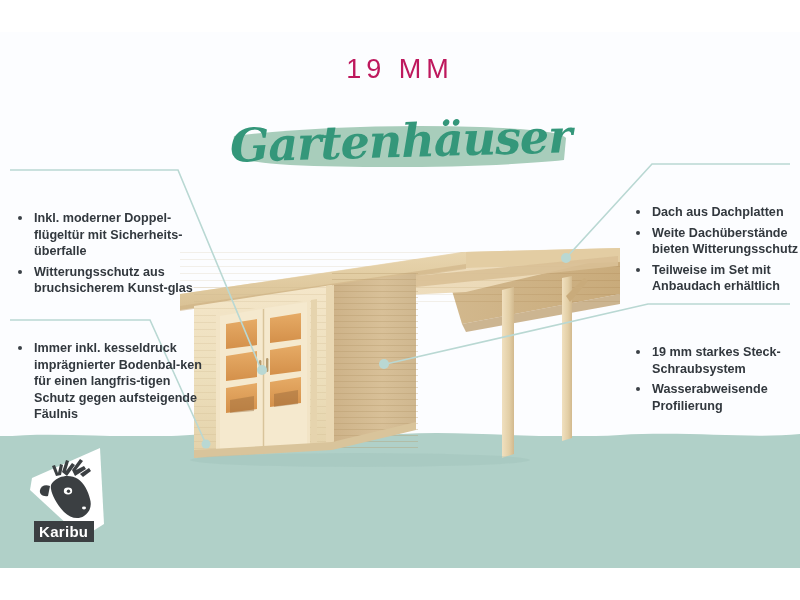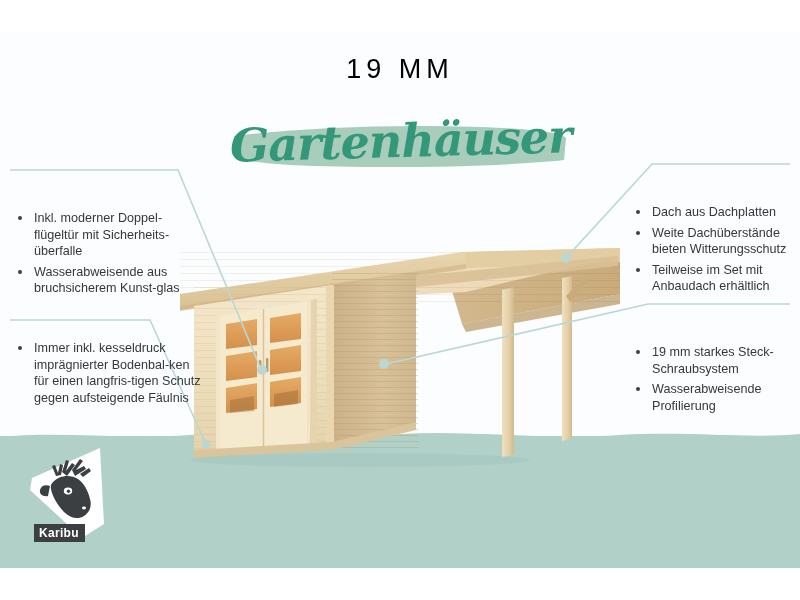--- a/index.html
+++ b/index.html
@@ -34,21 +34,21 @@
     width:800px; height:14px;
   }
 
   
   #headline{
     position:absolute;
     left:0; top:22px; width:800px;
     text-align:center;
     font-size:27px;
     letter-spacing:5px;
-    color:#000000;
+    color:#be185d;
     font-weight:400;
   }
 
   
   #title-wrap{
     position:absolute;
     left:230px; top:78px;
     width:340px; height:70px;
   }
   #swash{
@@ -68,20 +68,21 @@
     transform:rotate(-1.6deg);
     white-space:nowrap;
   }
 
   
   .callout{
     position:absolute;
     color:#32383e;
     font-size:12.6px;
     line-height:16.5px;
+    font-weight:bold;
   }
   .callout ul{list-style:none;margin:0;padding:0;}
   .callout li{
     position:relative;
     padding-left:22px;
     margin-bottom:4px;
   }
   .callout li:before{
     content:"";
     position:absolute;
@@ -118,21 +119,21 @@
   #logo{
     position:absolute;
     left:26px; bottom:24px;
     width:92px; height:98px;
   }
   #logo-caption{
     position:absolute;
     left:34px; bottom:26px;
     background:#3b3f42;
     color:#ffffff;
-    font-size:12px;
+    font-size:15px;
     font-weight:700;
     padding:2px 6px 2px 5px;
     letter-spacing:.3px;
   }
 
   
   #product{
     position:absolute;
     left:180px; top:200px;
     width:440px; height:240px;
@@ -273,21 +274,21 @@
     <div id="title-wrap">
       <svg id="swash" viewBox="0 0 340 48" preserveAspectRatio="none">
         <path d="M4,14 C70,6 160,2 250,5 C300,7 330,10 336,16 L334,38 C270,45 150,47 60,43 C28,41 6,38 2,32 Z" fill="#a8cdbb"></path>
       </svg>
       <div id="script-title">Gartenhäuser</div>
     </div>
 
     <div class="callout left" id="cal-left-top">
       <ul>
         <li>Inkl. moderner Doppel-flügeltür mit Sicherheits-überfalle</li>
-        <li>Wasserabweisende aus bruchsicherem Kunst-glas</li>
+        <li>Witterungsschutz aus bruchsicherem Kunst-glas</li>
       </ul>
     </div>
 
     <div class="callout left" id="cal-left-bot">
       <ul>
         <li>Immer inkl. kesseldruck imprägnierter Bodenbal-ken für einen langfris-tigen Schutz gegen aufsteigende Fäulnis</li>
       </ul>
     </div>
 
     <div class="callout right" id="cal-right-top">

